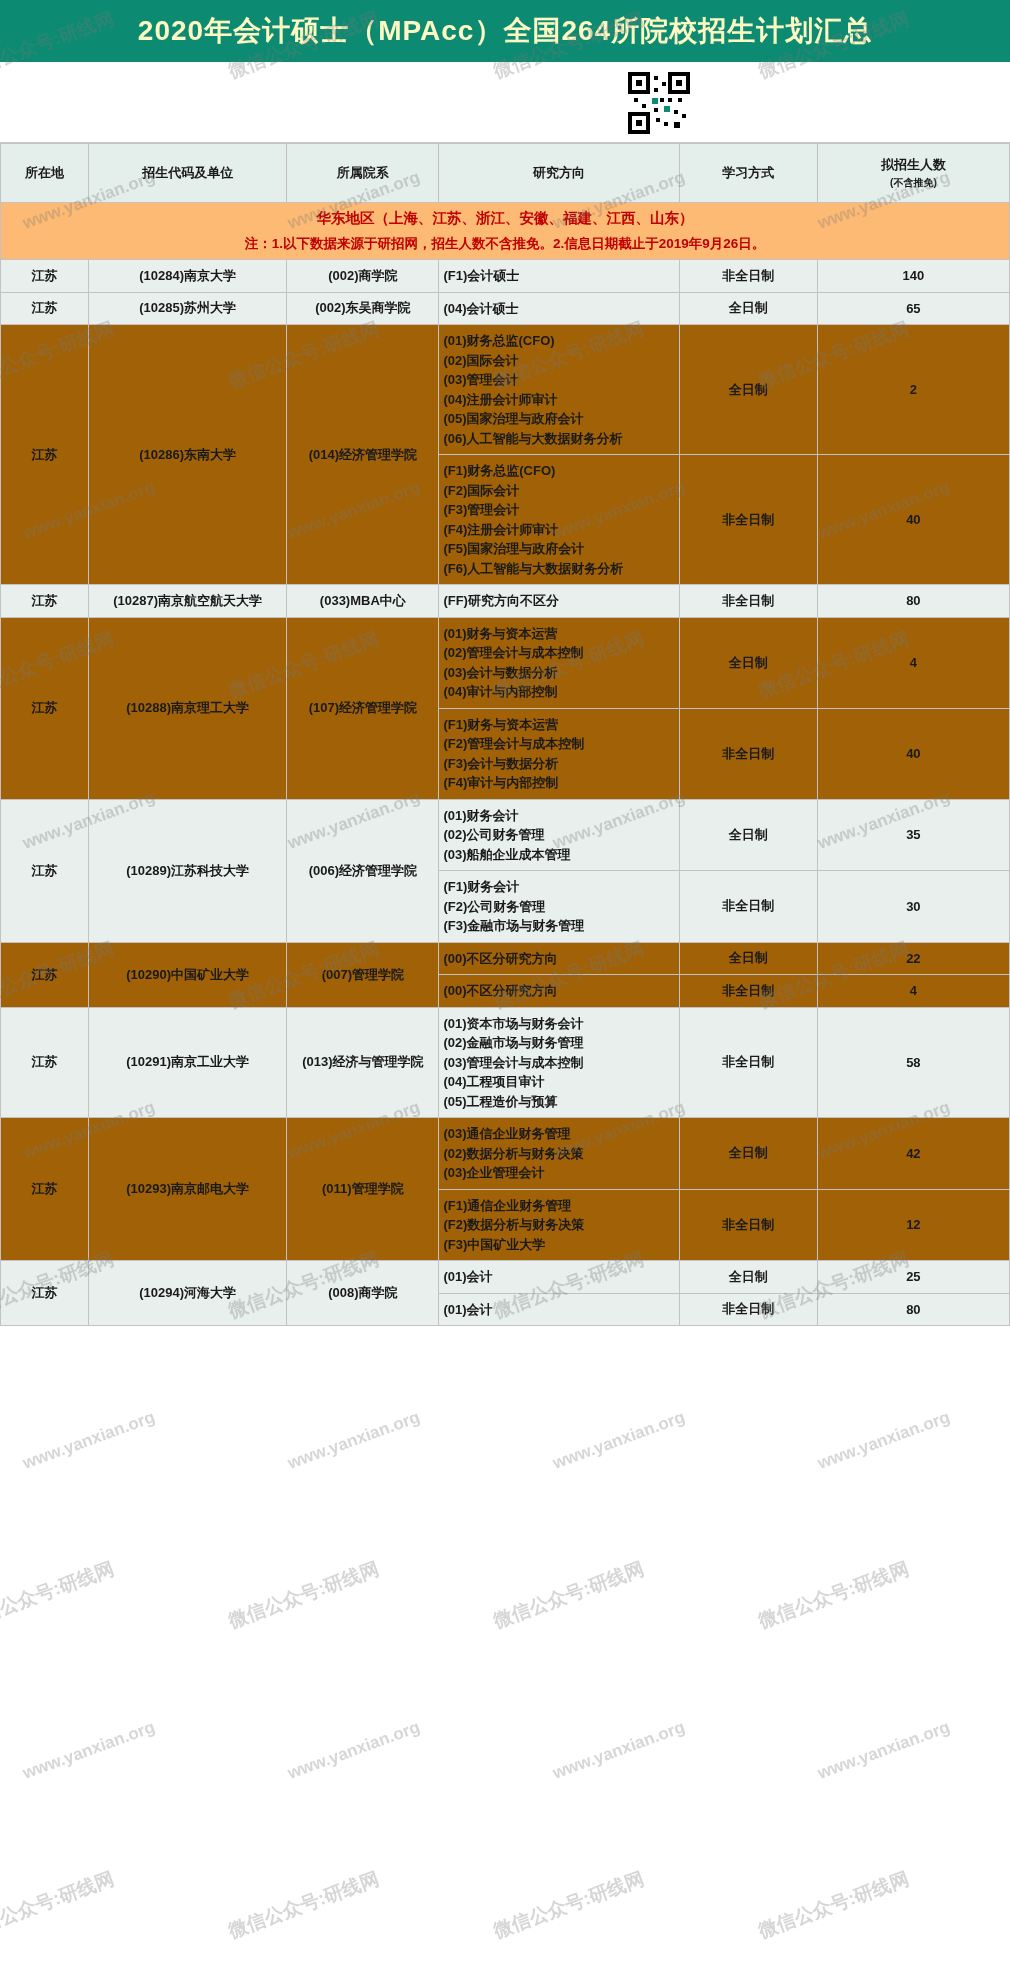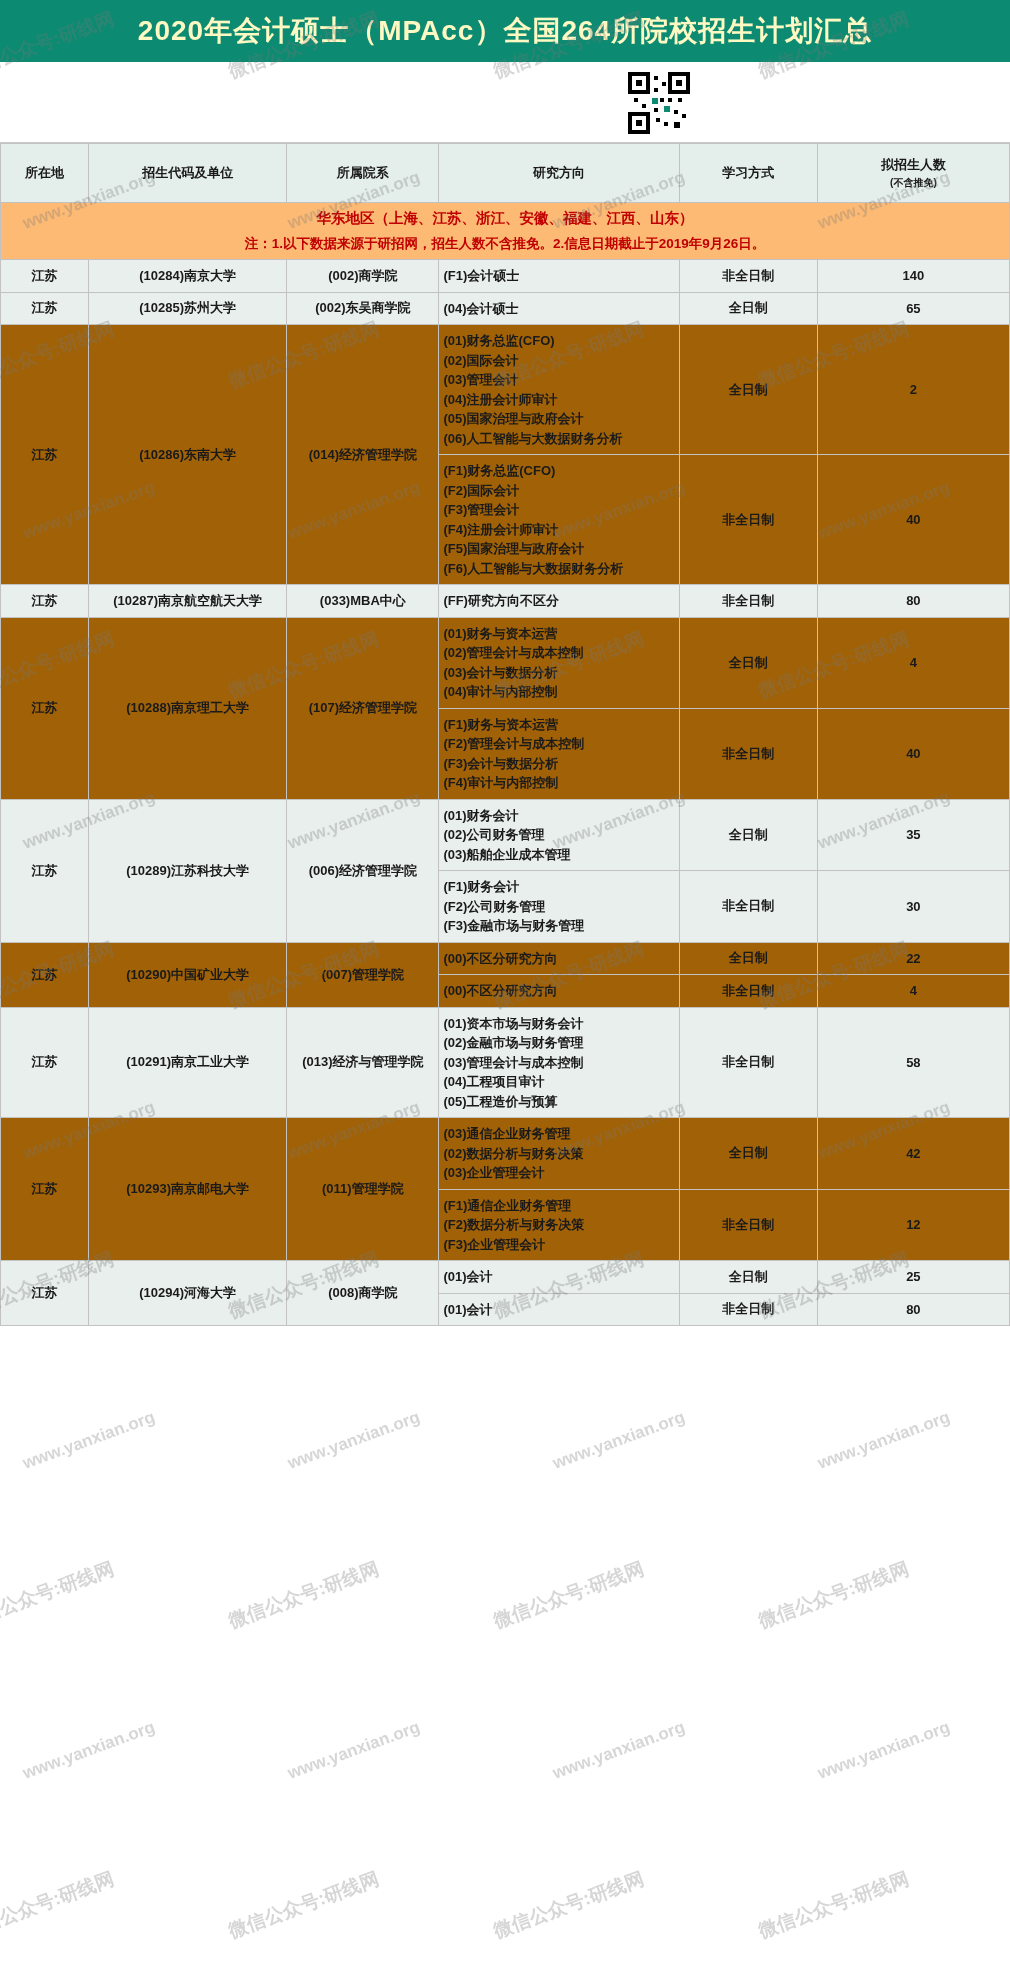--- a/index.html
+++ b/index.html
@@ -358,21 +358,21 @@
             <span class="ln">(02)数据分析与财务决策</span>
             <span class="ln">(03)企业管理会计</span>
           </td>
           <td class="mode">全日制</td>
           <td class="num">42</td>
         </tr>
         <tr class="plain">
           <td class="dir">
             <span class="ln">(F1)通信企业财务管理</span>
             <span class="ln">(F2)数据分析与财务决策</span>
-            <span class="ln">(F3)企业管理会计</span>
+            <span class="ln">(F3)中国矿业大学</span>
           </td>
           <td class="mode">非全日制</td>
           <td class="num">12</td>
         </tr>
         <tr class="shade">
           <td class="loc" rowspan="2">江苏</td>
           <td class="unit" rowspan="2">(10294)河海大学</td>
           <td class="dept" rowspan="2">(008)商学院</td>
           <td class="dir">
             <span class="ln">(01)会计</span>

